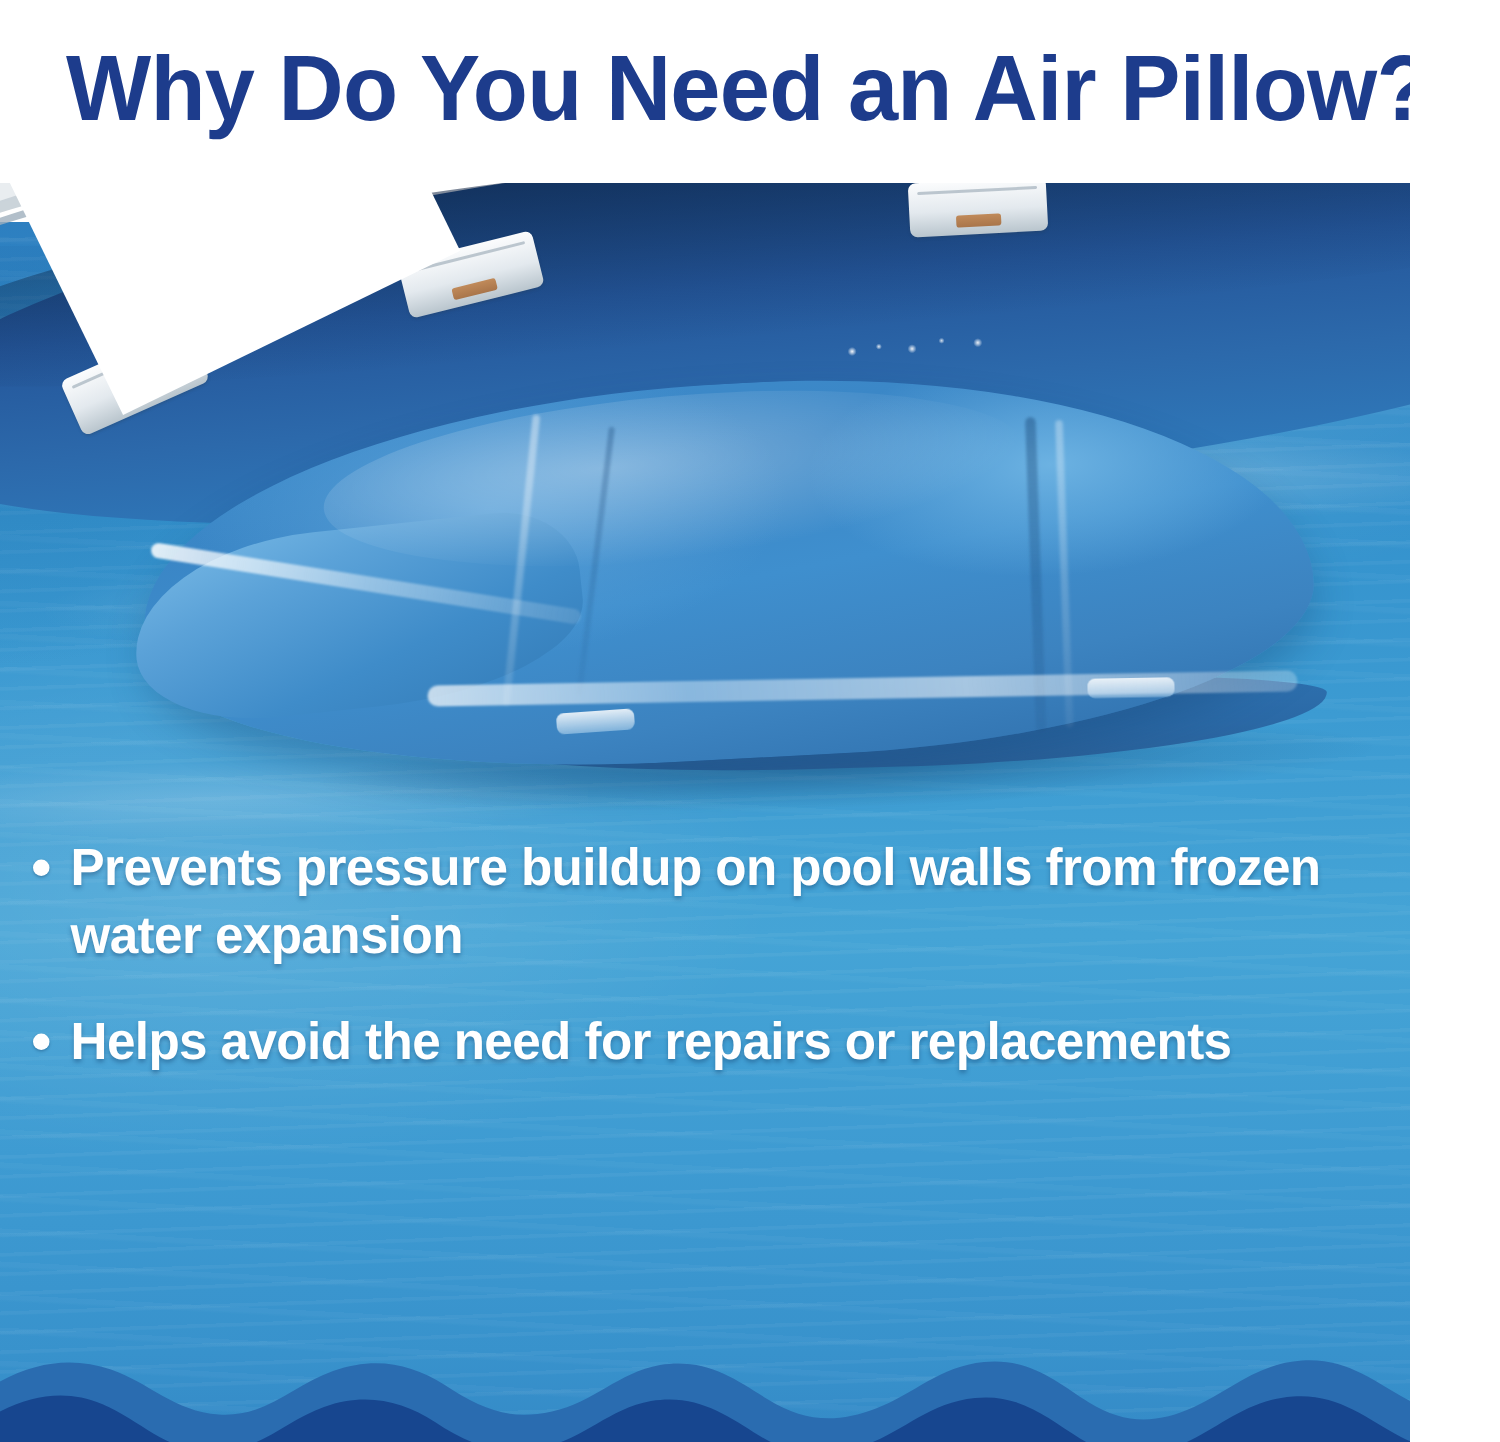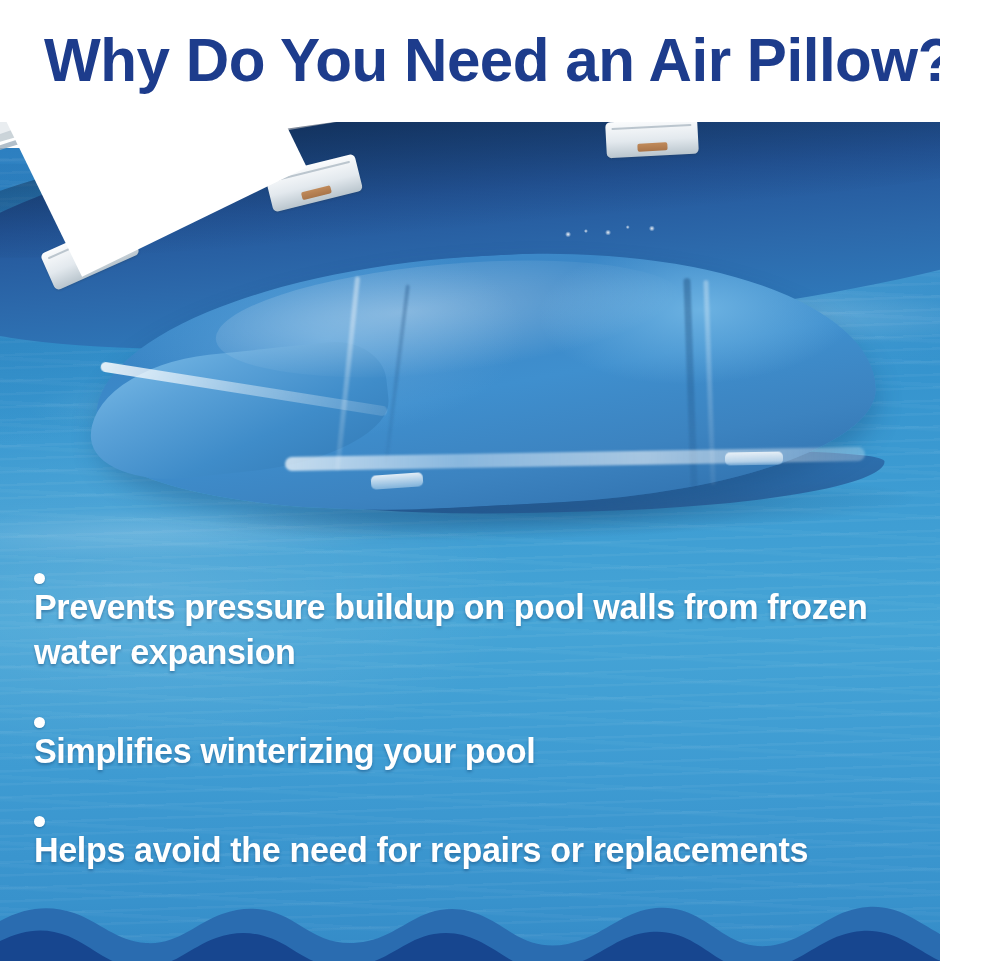--- a/index.html
+++ b/index.html
@@ -383,22 +383,21 @@
     position: absolute;
     left: 0;
     top: 520px;
     width: 1000px;
     z-index: 30;
   }
   .bullet-row {
     display: flex;
     align-items: flex-start;
     margin-bottom: 26px;
-    padding-left: 34px;
-    flex-direction: column;
+    padding-left: 22px;
   }
   .bullet-dot {
     flex: 0 0 auto;
     width: 11px;
     height: 11px;
     border-radius: 50%;
     background: #ffffff;
     margin-top: 17px;
     margin-right: 14px;
     box-shadow: 0 1px 2px rgba(10,50,90,0.35);
@@ -497,24 +496,20 @@
     <div class="heading-text" style="color: rgb(29, 60, 140);">Why Do You Need an Air Pillow?</div>
   </div>
 
   <div class="bullets">
     <div class="bullet-row">
       <span class="bullet-dot"></span>
       <span class="bullet-text">Prevents pressure buildup on pool walls from frozen water expansion</span>
     </div>
     <div class="bullet-row">
       <span class="bullet-dot"></span>
-      <span class="bullet-text">Simplifies winterizing your pool</span>
-    </div>
-    <div class="bullet-row">
-      <span class="bullet-dot"></span>
       <span class="bullet-text">Helps avoid the need for repairs or replacements</span>
     </div>
   </div>
 
   <div class="waves">
     <svg viewBox="0 0 1000 110" preserveAspectRatio="none">
       <path id="wave-mid" d="M0,34 C26,20 50,18 74,26 C100,35 116,54 146,56 C178,58 196,36 222,27 C250,17 274,22 296,36 C322,53 340,60 368,54 C396,48 412,28 440,23 C470,18 490,32 512,46 C536,61 558,62 584,52 C610,42 626,24 656,21 C686,18 704,34 726,48 C750,63 772,62 796,51 C820,40 838,22 868,20 C898,18 916,34 940,47 C962,59 982,60 1000,52 L1000,110 L0,110 Z" fill="#2a6cb0"></path>
       <path id="wave-dark" d="M0,54 C24,42 46,40 68,49 C94,60 110,80 140,81 C172,82 190,60 216,51 C244,41 268,47 290,61 C314,77 334,84 362,78 C390,72 406,52 434,47 C464,42 484,56 506,70 C530,85 552,86 578,76 C604,66 620,48 650,45 C680,42 698,58 720,72 C744,87 766,86 790,75 C814,64 832,46 862,44 C892,42 910,58 934,71 C958,83 980,84 1000,76 L1000,110 L0,110 Z" fill="#17468f"></path>
     </svg>
   </div>

